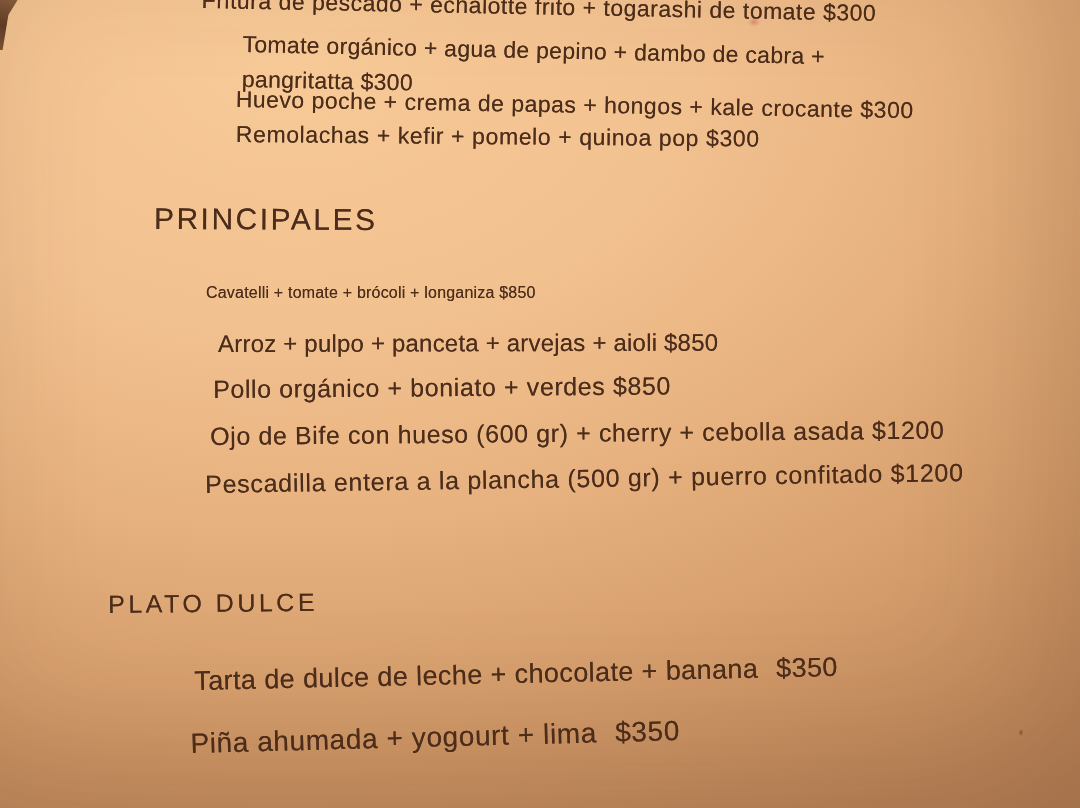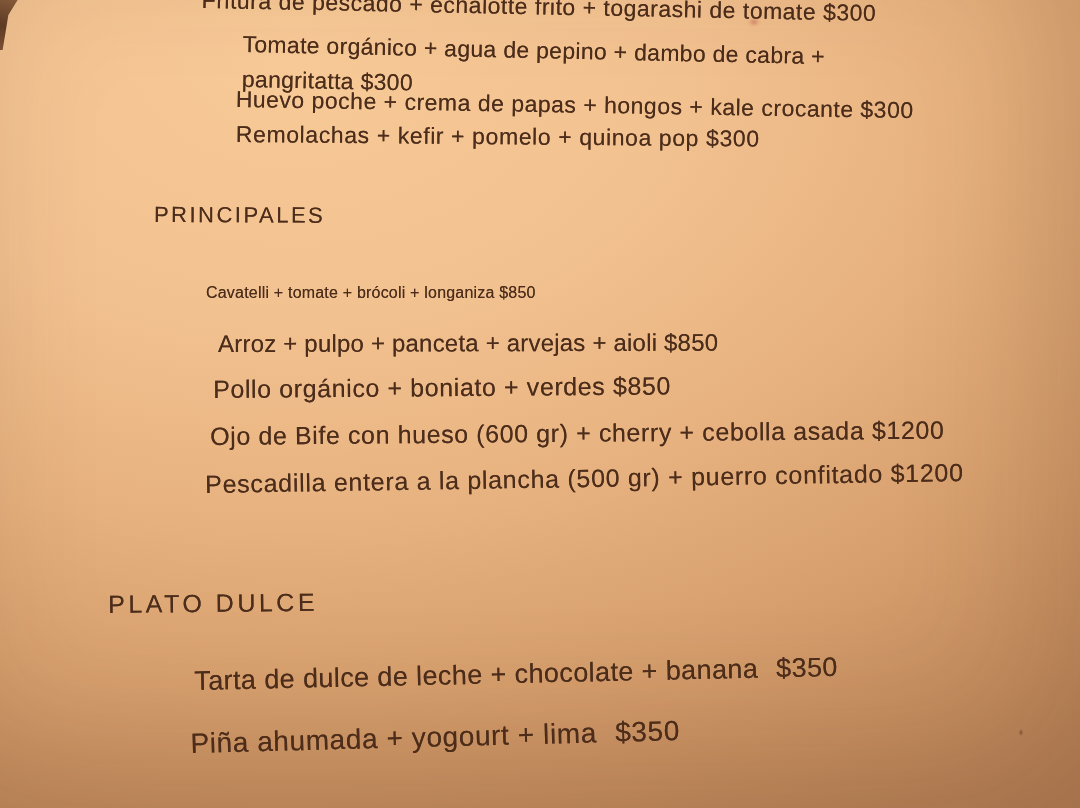--- a/index.html
+++ b/index.html
@@ -57,21 +57,21 @@
   <div class="smudge"></div>
   <div class="speck"></div>
   <div>
       <div>
         <div class="line" style="left: 202px; top: -13px; font-size: 23px; letter-spacing: 0.5px; transform: rotate(1.1deg);"><span>Fritura de pescado + echalotte frito + togarashi de tomate</span> <span class="price">$300</span></div>
         <div class="line wrap" style="left: 243px; top: 27px; font-size: 23px; letter-spacing: 0.3px; transform: rotate(1.2deg); width: 615px; line-height: 35px;"><span>Tomate orgánico + agua de pepino + dambo de cabra + pangritatta</span> <span class="price">$300</span></div>
         <div class="line" style="left: 236px; top: 86px; font-size: 23px; letter-spacing: 0.5px; transform: rotate(0.95deg);"><span>Huevo poche + crema de papas + hongos + kale crocante</span> <span class="price">$300</span></div>
         <div class="line" style="left: 236px; top: 121px; font-size: 23px; letter-spacing: 0.6px; transform: rotate(0.5deg);"><span>Remolachas + kefir + pomelo + quinoa pop</span> <span class="price">$300</span></div>
       </div>
       <div>
-        <div class="line heading" style="left: 154px; top: 202px; font-size: 22px; letter-spacing: 2.5px; transform: rotate(0.25deg);">PRINCIPALES</div>
+        <div class="line heading" style="left: 154px; top: 202px; font-size: 30px; letter-spacing: 2.5px; transform: rotate(0.25deg);">PRINCIPALES</div>
         <div class="line" style="left: 206px; top: 284px; font-size: 16px; letter-spacing: 0.2px;"><span>Cavatelli + tomate + brócoli + longaniza</span> <span class="price">$850</span></div>
         <div class="line" style="left: 218px; top: 330px; font-size: 24px; letter-spacing: 0.2px; transform: rotate(-0.15deg);"><span>Arroz + pulpo + panceta + arvejas + aioli</span> <span class="price">$850</span></div>
         <div class="line" style="left: 213px; top: 375px; font-size: 25px; letter-spacing: 0.6px; transform: rotate(-0.45deg);"><span>Pollo orgánico + boniato + verdes</span> <span class="price">$850</span></div>
         <div class="line" style="left: 210px; top: 422px; font-size: 25px; letter-spacing: 0.6px; transform: rotate(-0.5deg);"><span>Ojo de Bife con hueso (600 gr) + cherry + cebolla asada</span> <span class="price">$1200</span></div>
         <div class="line" style="left: 205px; top: 470px; font-size: 25px; letter-spacing: 0.7px; transform: rotate(-0.9deg);"><span>Pescadilla entera a la plancha (500 gr) + puerro confitado</span> <span class="price">$1200</span></div>
       </div>
       <div>
         <div class="line heading" style="left: 108px; top: 590px; font-size: 25px; letter-spacing: 3.5px; transform: rotate(-0.6deg);">PLATO DULCE</div>
         <div class="line" style="left: 194px; top: 666px; font-size: 27px; letter-spacing: 0.4px; transform: rotate(-1.25deg);"><span>Tarta de dulce de leche + chocolate + banana</span> <span class="price" style="margin-left: 10px;">$350</span></div>
         <div class="line" style="left: 190px; top: 728px; font-size: 28px; letter-spacing: 0.6px; transform: rotate(-1.5deg);"><span>Piña ahumada + yogourt + lima</span> <span class="price" style="margin-left: 10px;">$350</span></div>

